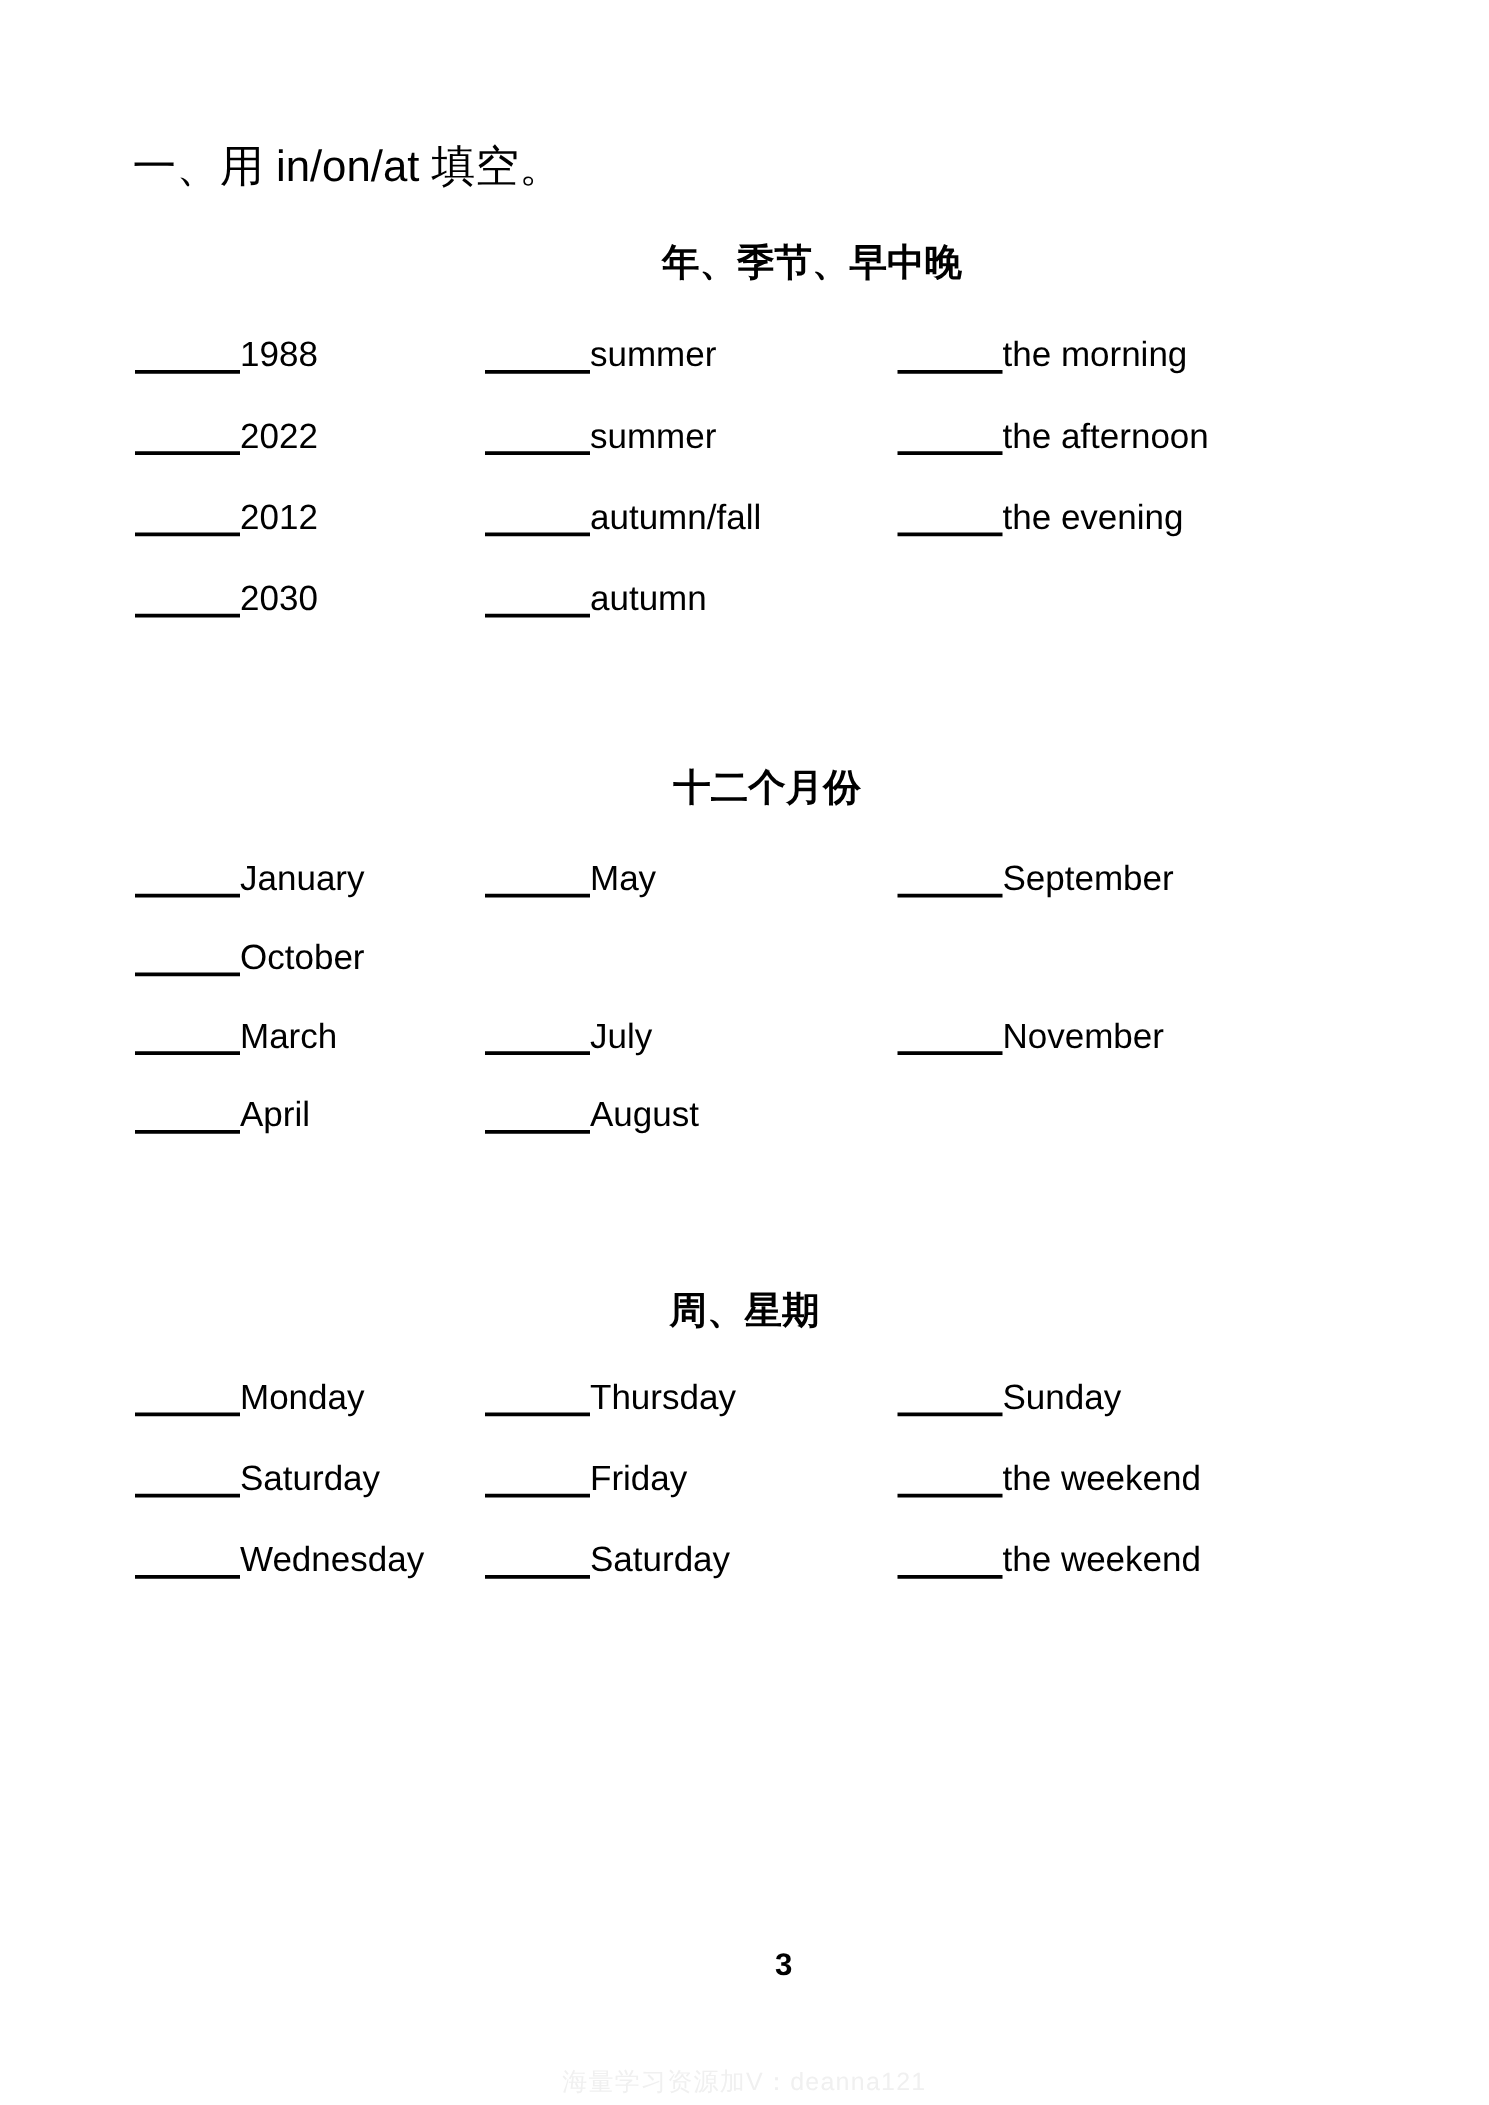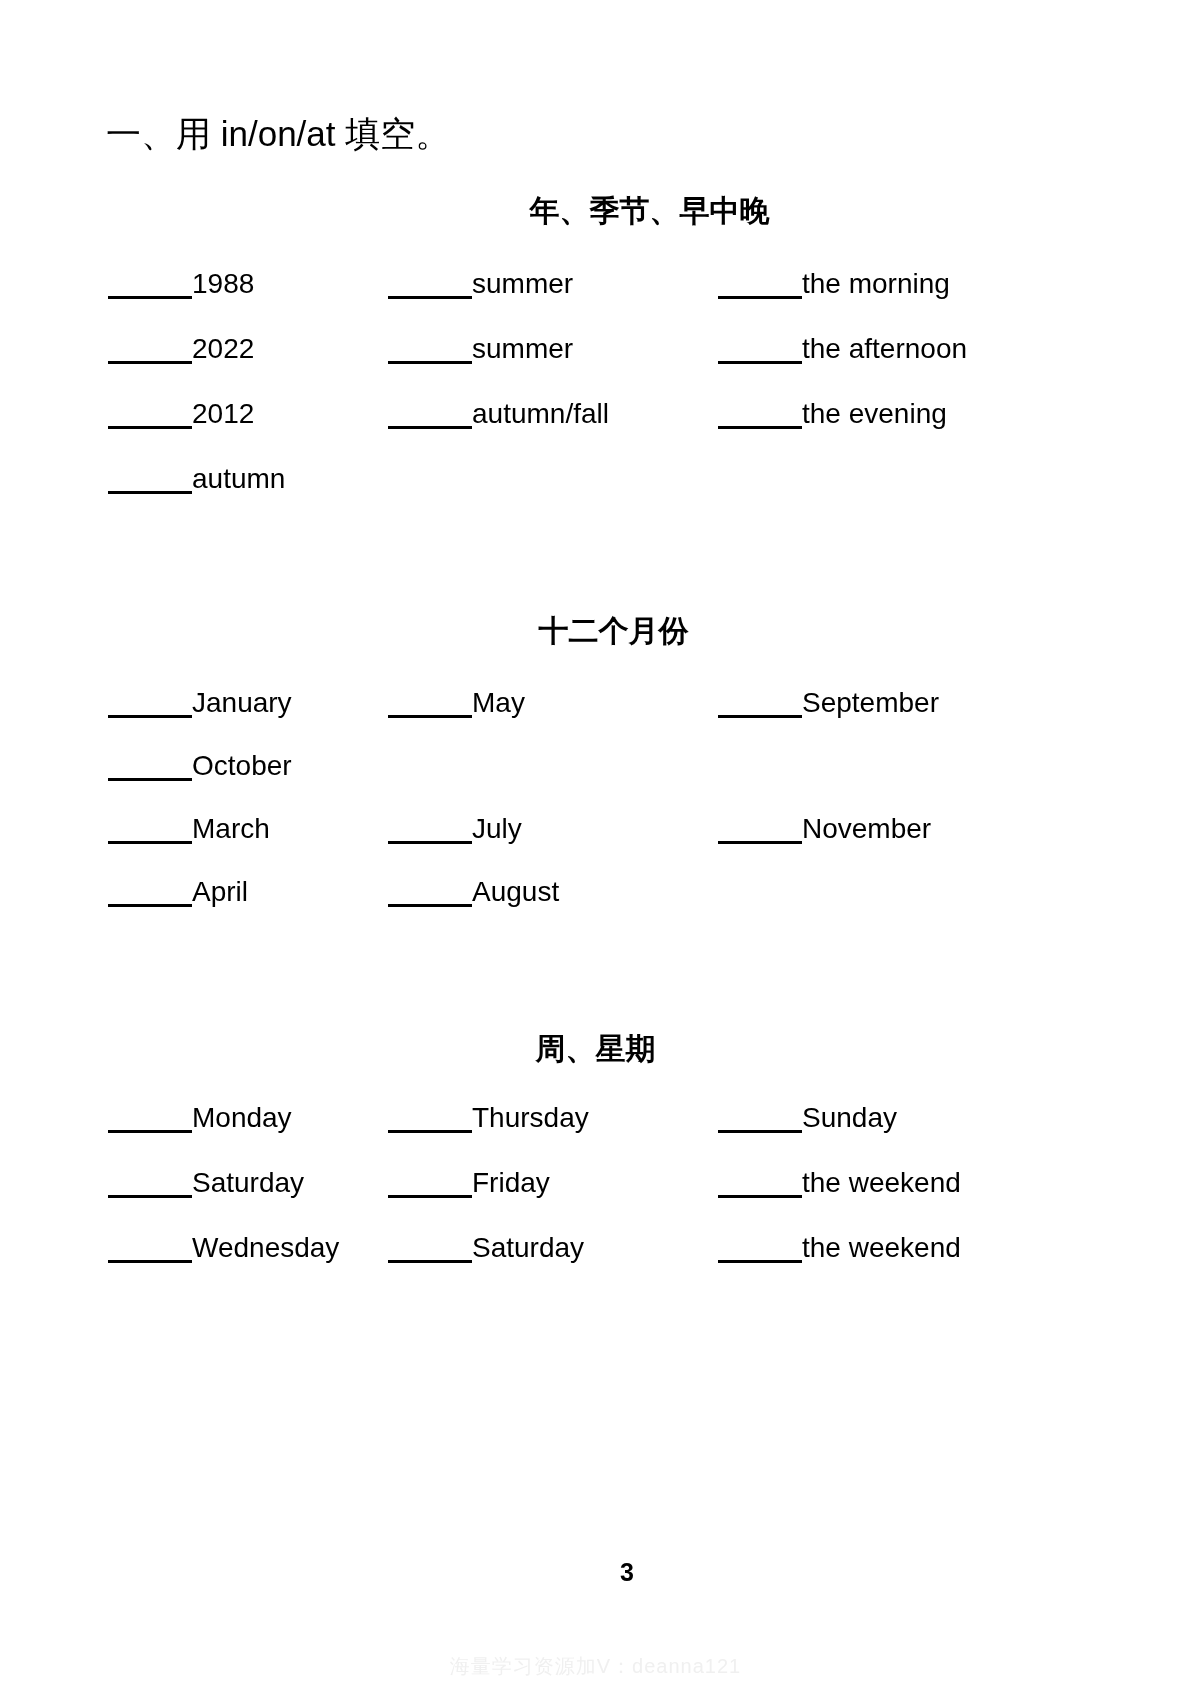--- a/index.html
+++ b/index.html
@@ -97,20 +97,24 @@
           <span class="label">autumn/fall</span>
         </div>
       <div class="cell">
           <span class="blank"></span>
           <span class="label">the evening</span>
         </div>
     </div>
     <div class="row">
       <div class="cell">
           <span class="blank"></span>
+          <span class="label">2030</span>
+        </div>
+      <div class="cell">
+          <span class="blank"></span>
           <span class="label">autumn</span>
         </div>
     </div>
   </div>
 
   <div class="heading h2">十二个月份</div>
   <div class="rows s2">
     <div class="row">
       <div class="cell">
           <span class="blank"></span>

